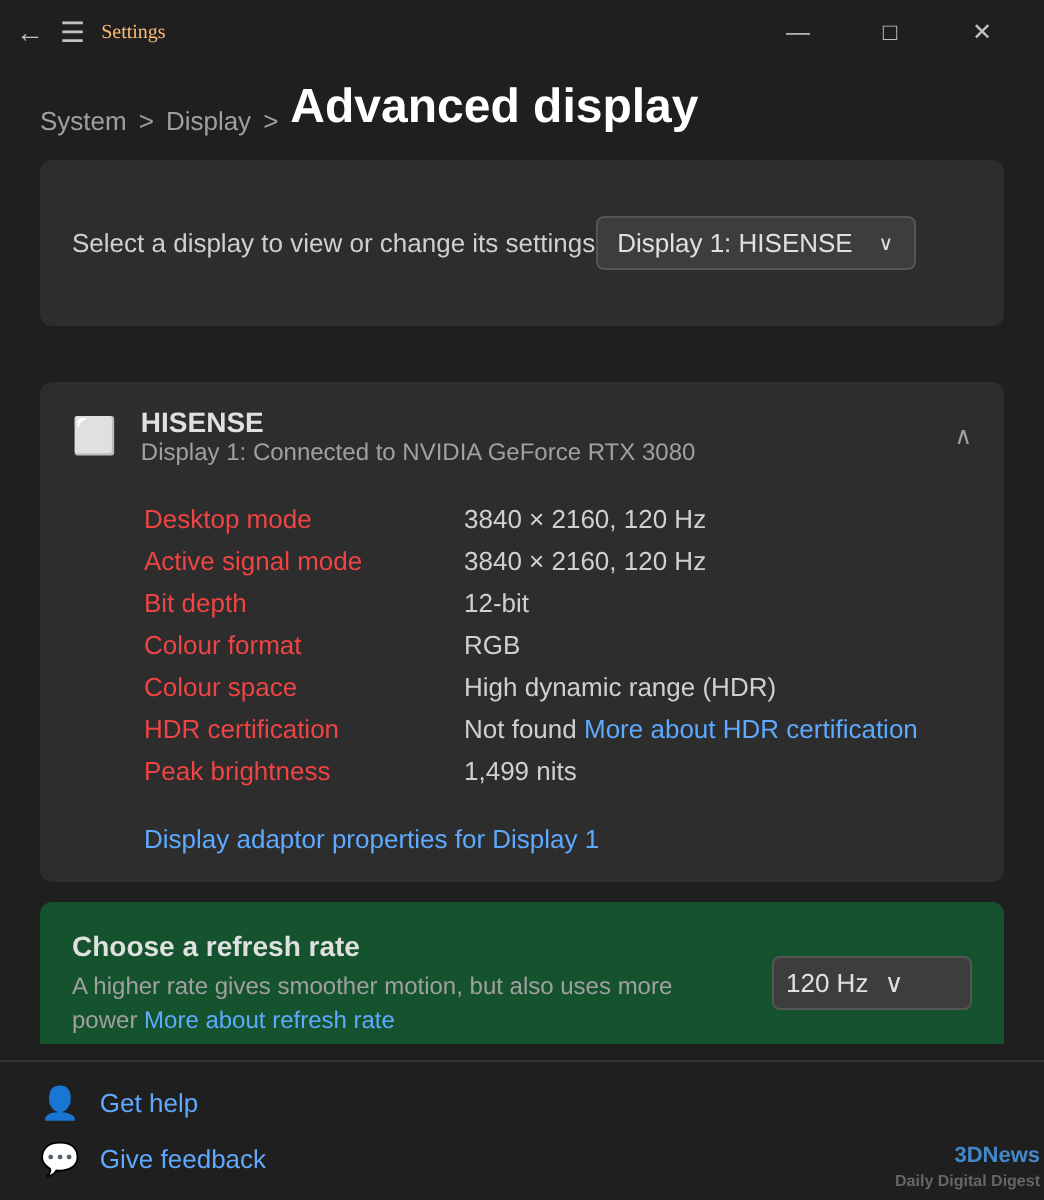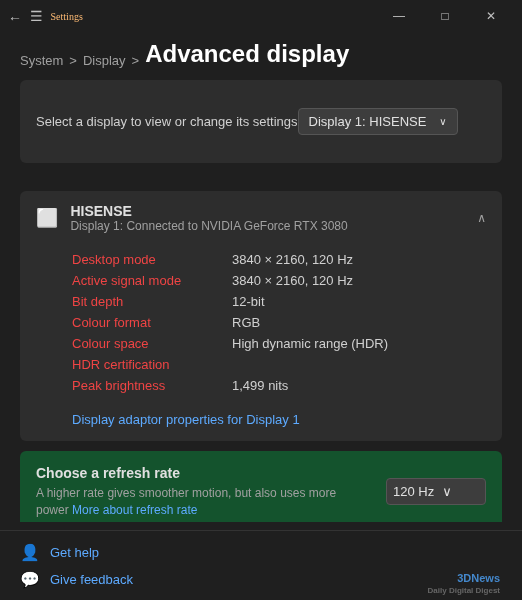--- a/index.html
+++ b/index.html
@@ -247,21 +247,21 @@
     }
     .bottom-link-icon {
       font-size: 16px;
       color: #c0c0c0;
     }
 
     
     .watermark {
       position: absolute;
       bottom: 4px;
-      right: 22px;
+      right: 2px;
       font-size: 9px;
       color: #555;
       font-weight: bold;
       text-align: right;
       line-height: 1.2;
       margin-left: 32px;
     }
     .watermark span { color: #4488cc; }
   </style>
 </head>
@@ -329,20 +329,23 @@
         <span class="info-value">RGB</span>
       </div>
 
       <div class="info-row">
         <span class="info-key">Colour space</span>
         <span class="info-value">High dynamic range (HDR)</span>
       </div>
 
       <div class="info-row">
         <span class="info-key">HDR certification</span>
+        <span class="info-value">
+          <span>Not found </span><a class="info-link">More about HDR certification</a>
+        </span>
       </div>
 
       <div class="info-row">
         <span class="info-key">Peak brightness</span>
         <span class="info-value">1,499 nits</span>
       </div>
     </div>
 
     <div class="adapter-link">
       <a class="info-link">Display adaptor properties for Display 1</a>

